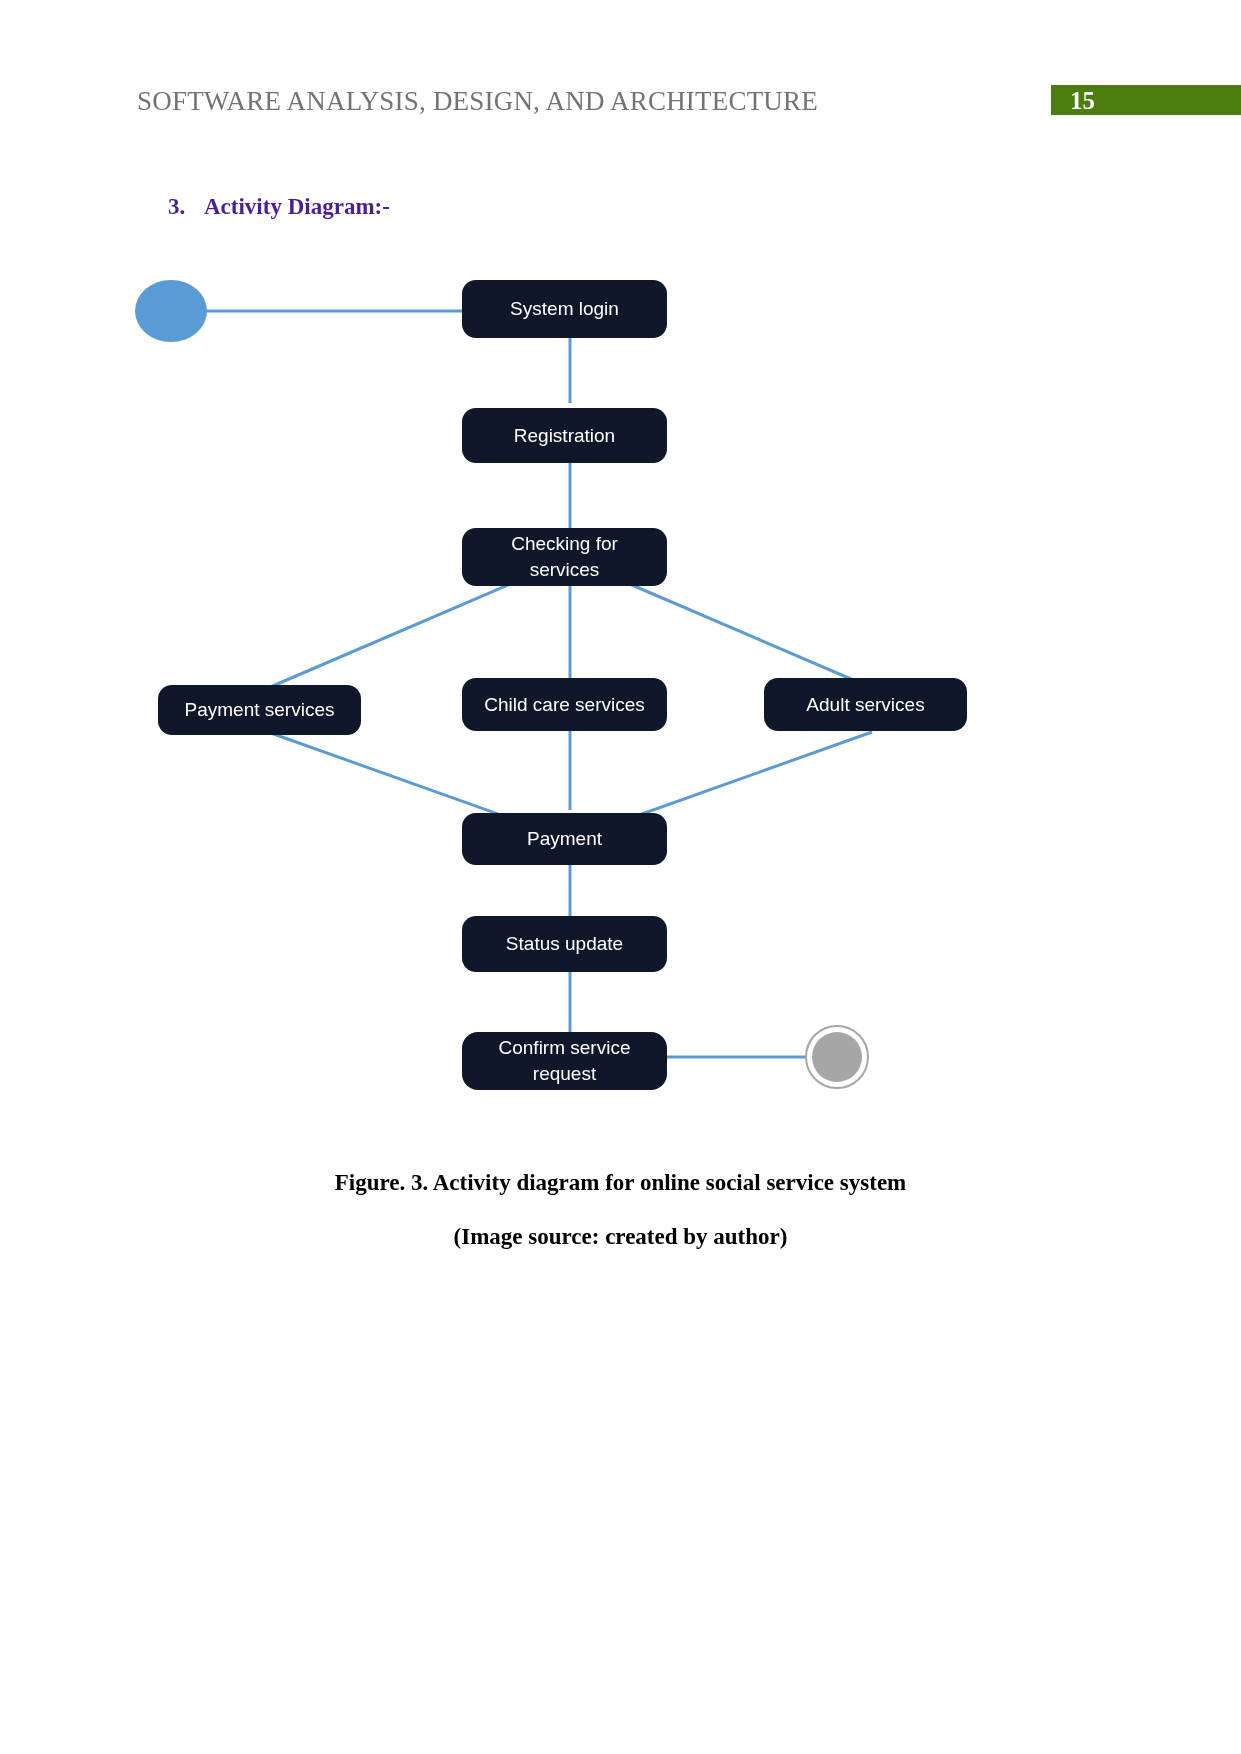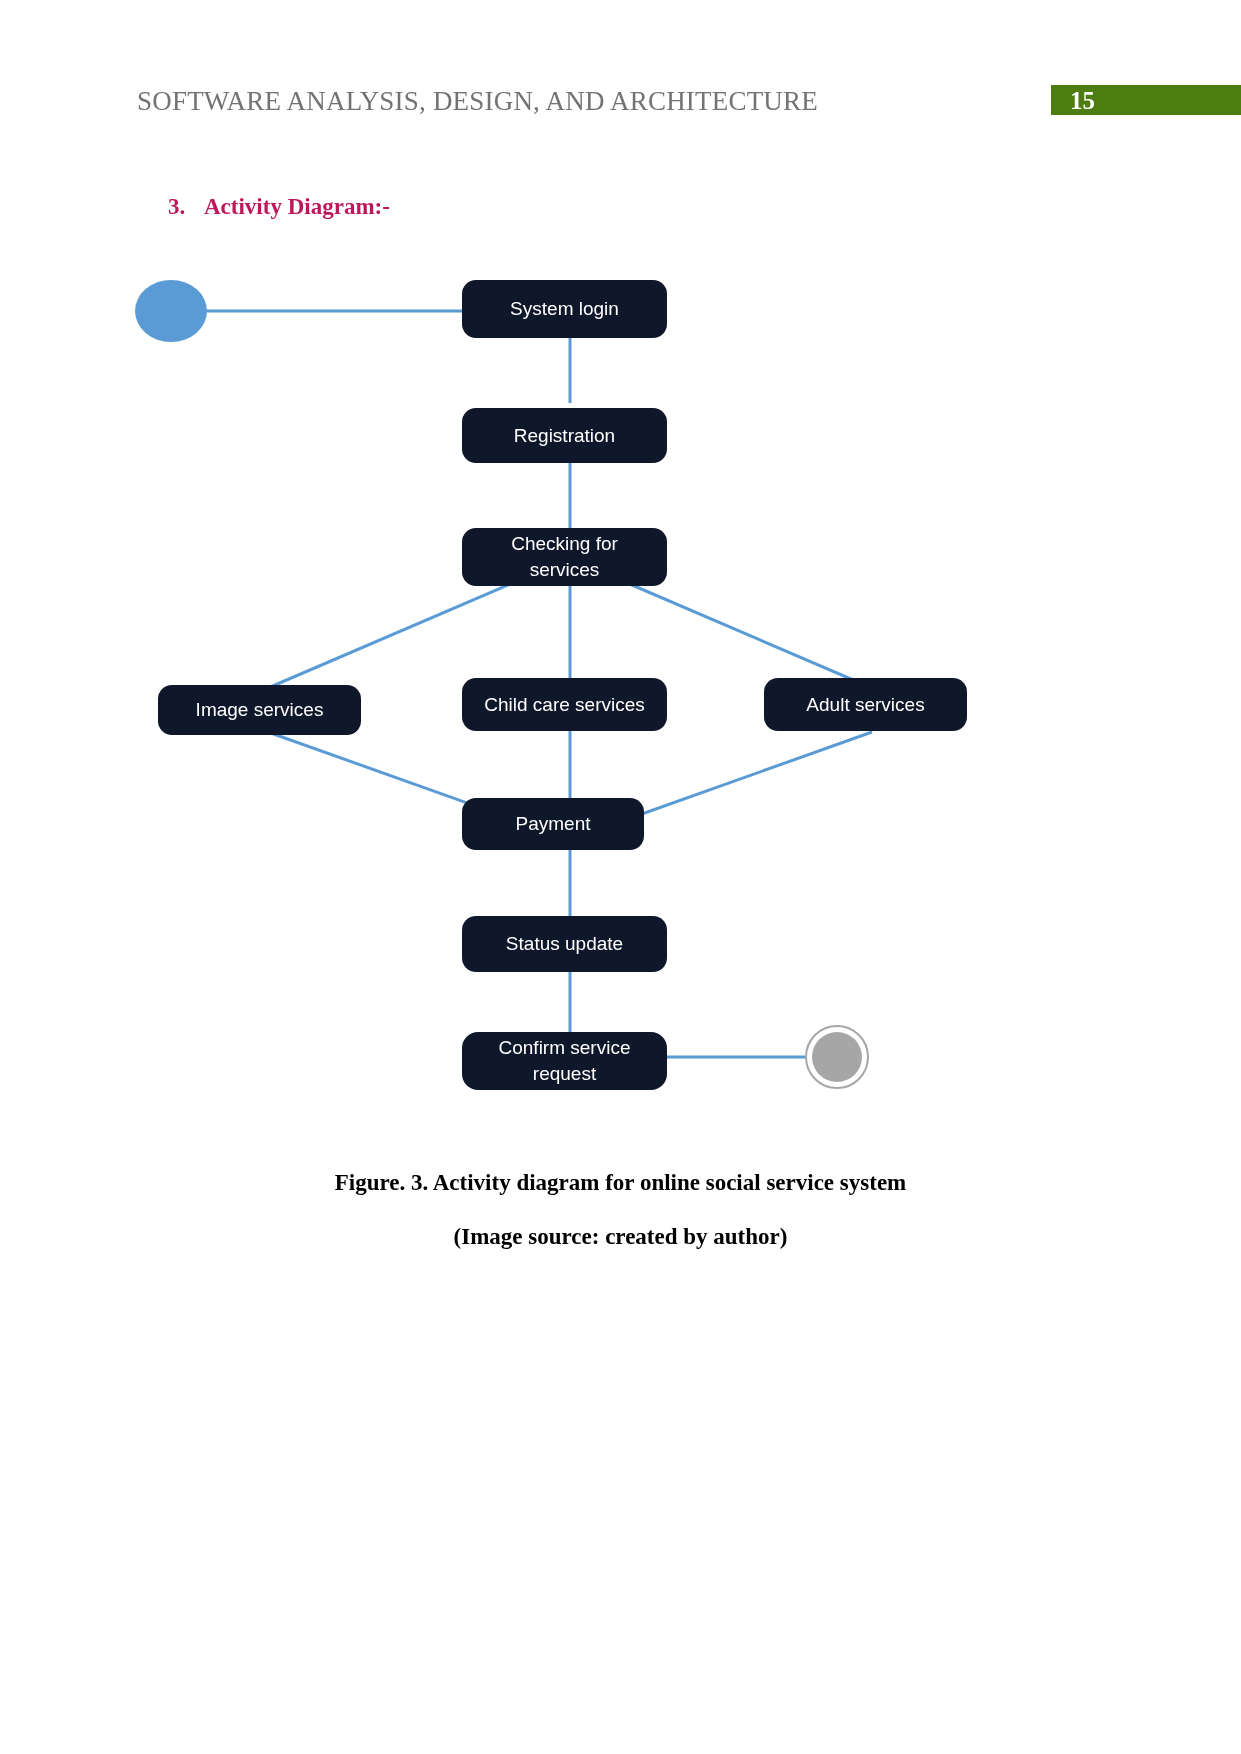--- a/index.html
+++ b/index.html
@@ -53,21 +53,21 @@
   }
 
   
   #section-heading {
     position: absolute;
     left: 168px;
     top: 194px;
     font-family: "Liberation Serif", serif;
     font-weight: bold;
     font-size: 23px;
-    color: #be185d;
+    color: #4c1d95;
     white-space: nowrap;
   }
   #section-heading .num {
     display: inline-block;
     width: 36px;
   }
 
   
   #activity-diagram {
     position: absolute;
@@ -200,32 +200,32 @@
   <div class="node" style="left:462px; top:158px; width:205px; height:55px;">
     <span class="node-label">Registration</span>
   </div>
 
   <div class="node" style="left:462px; top:278px; width:205px; height:58px; flex-direction:column;">
     <span class="node-label">Checking for</span>
     <span class="node-label">services</span>
   </div>
 
   <div class="node" style="left:158px; top:435px; width:203px; height:50px;">
-    <span class="node-label">Image services</span>
+    <span class="node-label">Payment services</span>
   </div>
 
   <div class="node" style="left:462px; top:428px; width:205px; height:53px;">
     <span class="node-label">Child care services</span>
   </div>
 
   <div class="node" style="left:764px; top:428px; width:203px; height:53px;">
     <span class="node-label">Adult services</span>
   </div>
 
-  <div class="node" style="left:462px; top:548px; width:182px; height:52px;justify-content:center;">
+  <div class="node" style="left:462px; top:563px; width:205px; height:52px;justify-content:center;">
     <span class="node-label">Payment</span>
   </div>
 
   <div class="node" style="left:462px; top:666px; width:205px; height:56px;">
     <span class="node-label">Status update</span>
   </div>
 
   <div class="node" style="left:462px; top:782px; width:205px; height:58px; flex-direction:column;border-radius:16px;">
     <span class="node-label">Confirm service</span>
     <span class="node-label">request</span>

